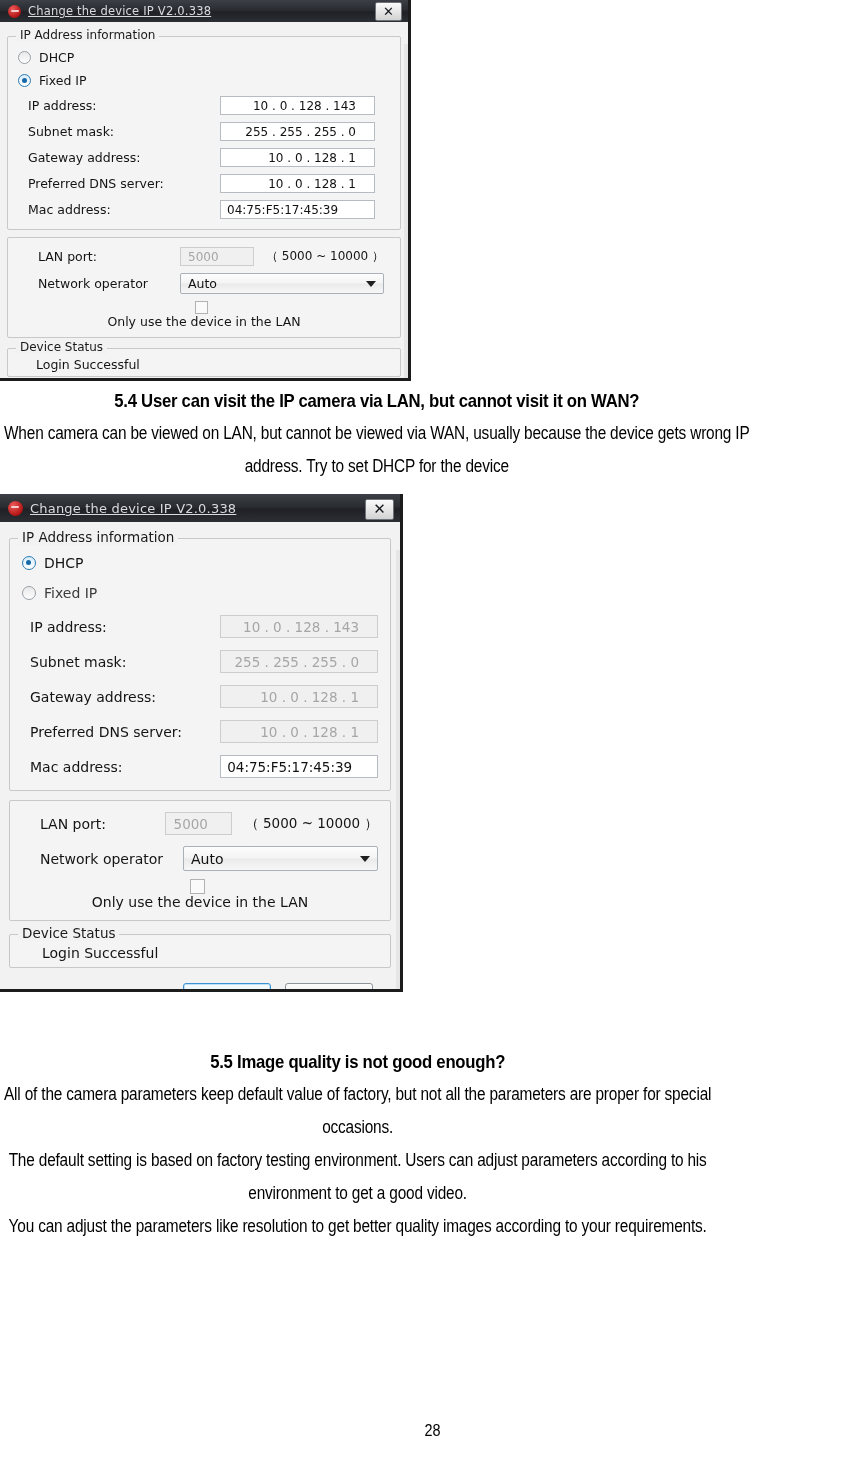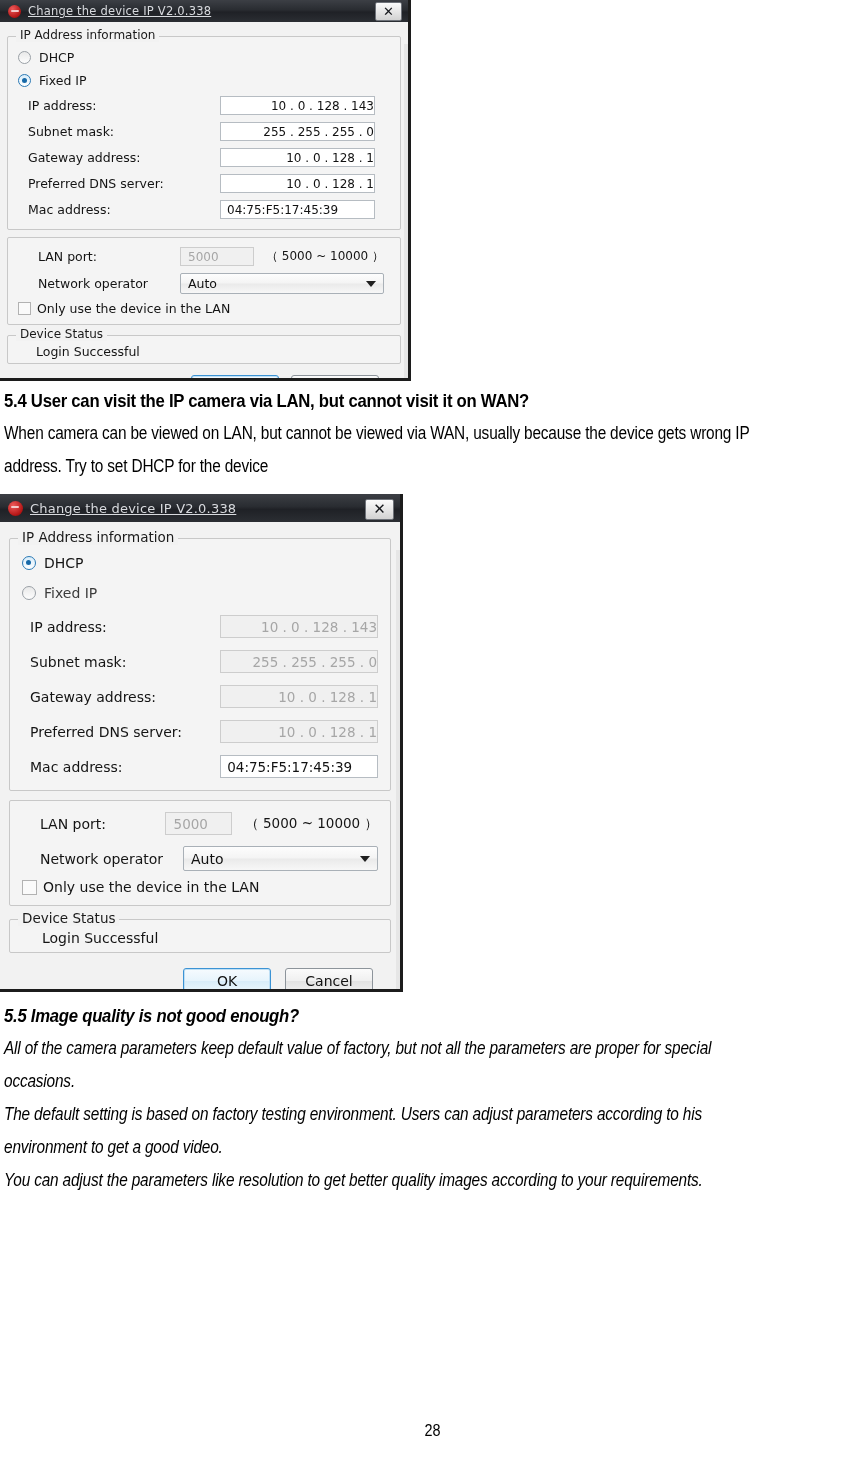--- a/index.html
+++ b/index.html
@@ -26,21 +26,21 @@
     white-space: nowrap;
   }
   .doc-p {
     font-size: 17.5px;
     line-height: 33px;
     letter-spacing: -0.2px;
     transform: scaleX(0.88);
     transform-origin: left center;
     white-space: nowrap;
   }
-  .doc-block { position: absolute; left: 4px; }
+  .doc-block { position: absolute; left: 4px; text-align: center; }
 
   .page-num {
     position: absolute;
     left: 0; right: 0;
     top: 1422px;
     text-align: center;
     font-size: 16px;
     transform: scaleX(0.9);
   }
 
@@ -171,21 +171,21 @@
     display: flex;
     align-items: center;
     font-size: 12px;
     color: #111;
   }
   .field-input.disabled {
     background: #f0f0f0;
     border-color: #cdcdcd;
     color: #a6a6a6;
   }
-  .ipbox { justify-content: flex-end; padding-right: 0; }
+  .ipbox { justify-content: flex-end; padding-right: 18px; }
   .mac-text { padding-left: 6px; }
 
   .hint {
     font-size: 12px;
     color: #141414;
     white-space: nowrap;
   }
 
   
   .combo {
@@ -202,21 +202,21 @@
     color: #111;
   }
   .caret {
     width: 0; height: 0;
     border-left: 5px solid transparent;
     border-right: 5px solid transparent;
     border-top: 6px solid #1f1f1f;
   }
 
   
-  .check-row { display: flex; align-items: center; margin-top: 2px; }
+  .check-row { display: flex; align-items: center; margin-top: 2px; flex-direction: column; }
   .checkbox {
     width: 13px; height: 13px;
     box-sizing: border-box;
     border: 1px solid #b2b2b2;
     background: #fafafa;
     margin-right: 6px;
     flex: none;
   }
 
   
@@ -443,21 +443,21 @@
       </div>
     </div>
 
     <div class="btn-row" style="padding-top:8px; padding-right:18px; gap:14px;">
       <div class="btn primary" style="width:88px; height:26px; font-size:14px;">OK</div>
       <div class="btn" style="width:88px; height:26px; font-size:14px;">Cancel</div>
     </div>
   </div>
 </div>
 
-<div class="doc-block" style="top:1005px;font-style:italic;">
+<div class="doc-block" style="top:1051px;">
   <div class="doc-h">5.5 Image quality is not good enough?</div>
   <div class="doc-p" style="margin-top:5px;">All of the camera parameters keep default value of factory, but not all the parameters are proper for special</div>
   <div class="doc-p">occasions.</div>
   <div class="doc-p">The default setting is based on factory testing environment. Users can adjust parameters according to his</div>
   <div class="doc-p">environment to get a good video.</div>
   <div class="doc-p">You can adjust the parameters like resolution to get better quality images according to your requirements.</div>
 </div>
 
 <div class="page-num">28</div>
 

